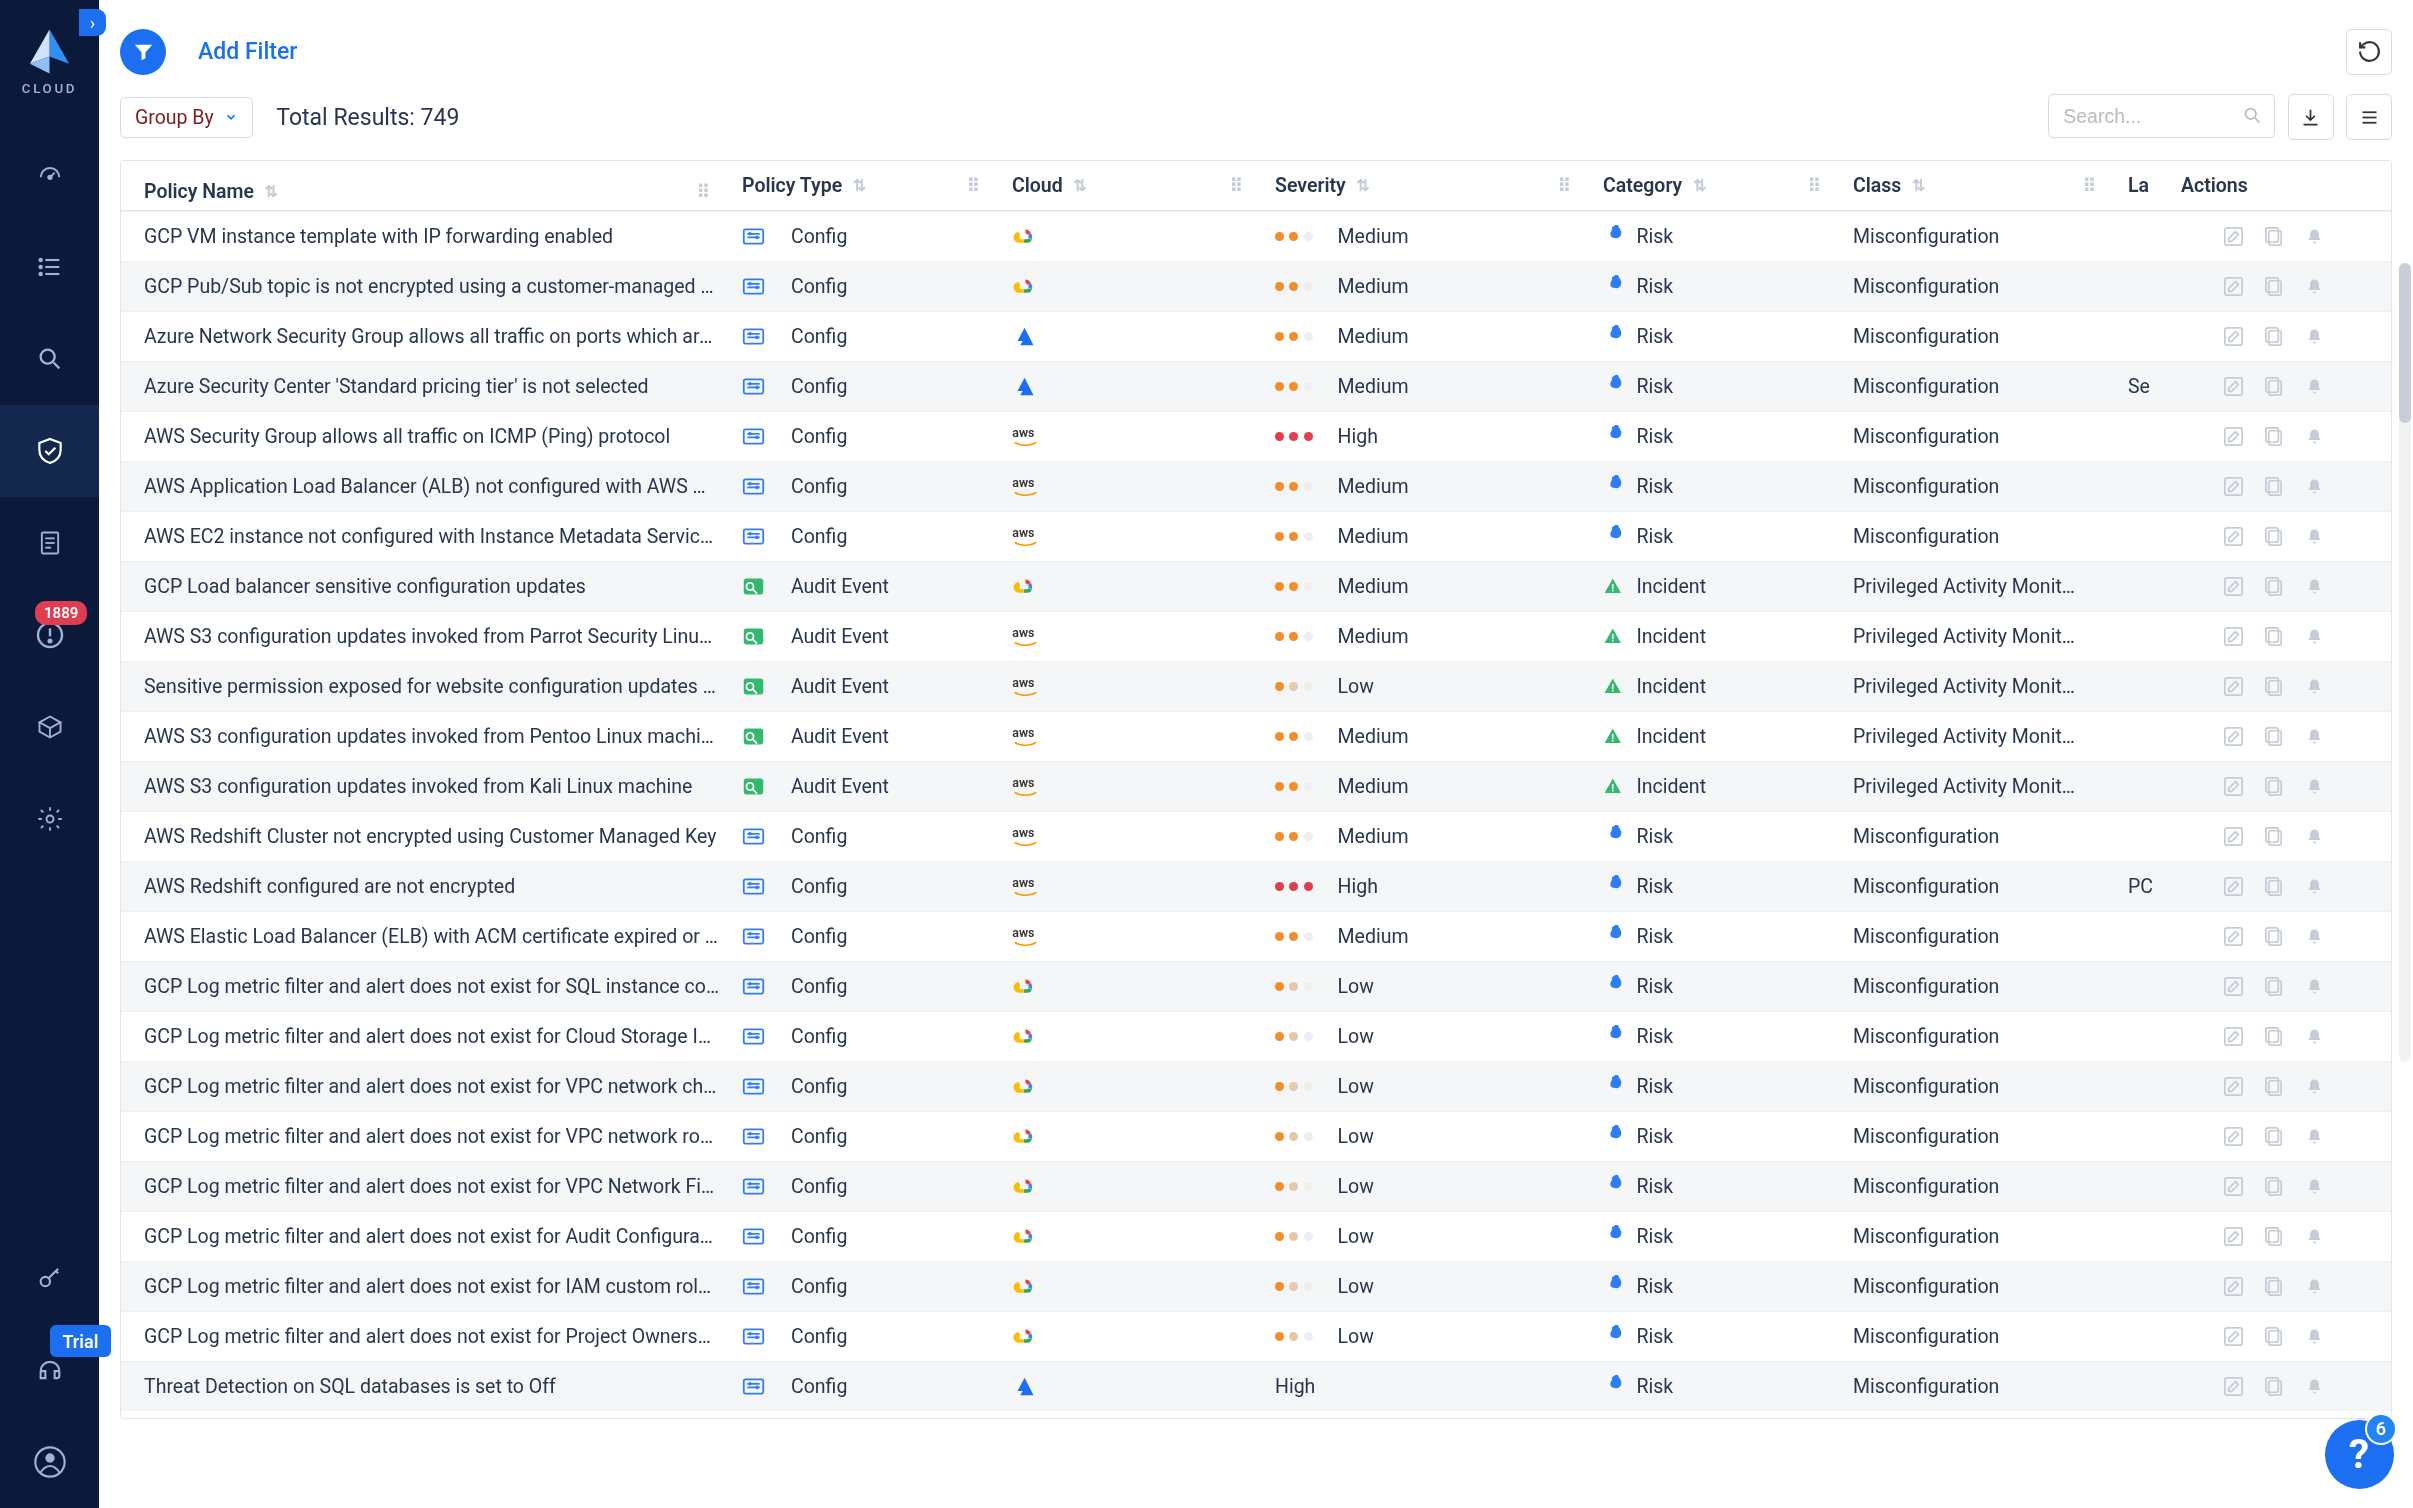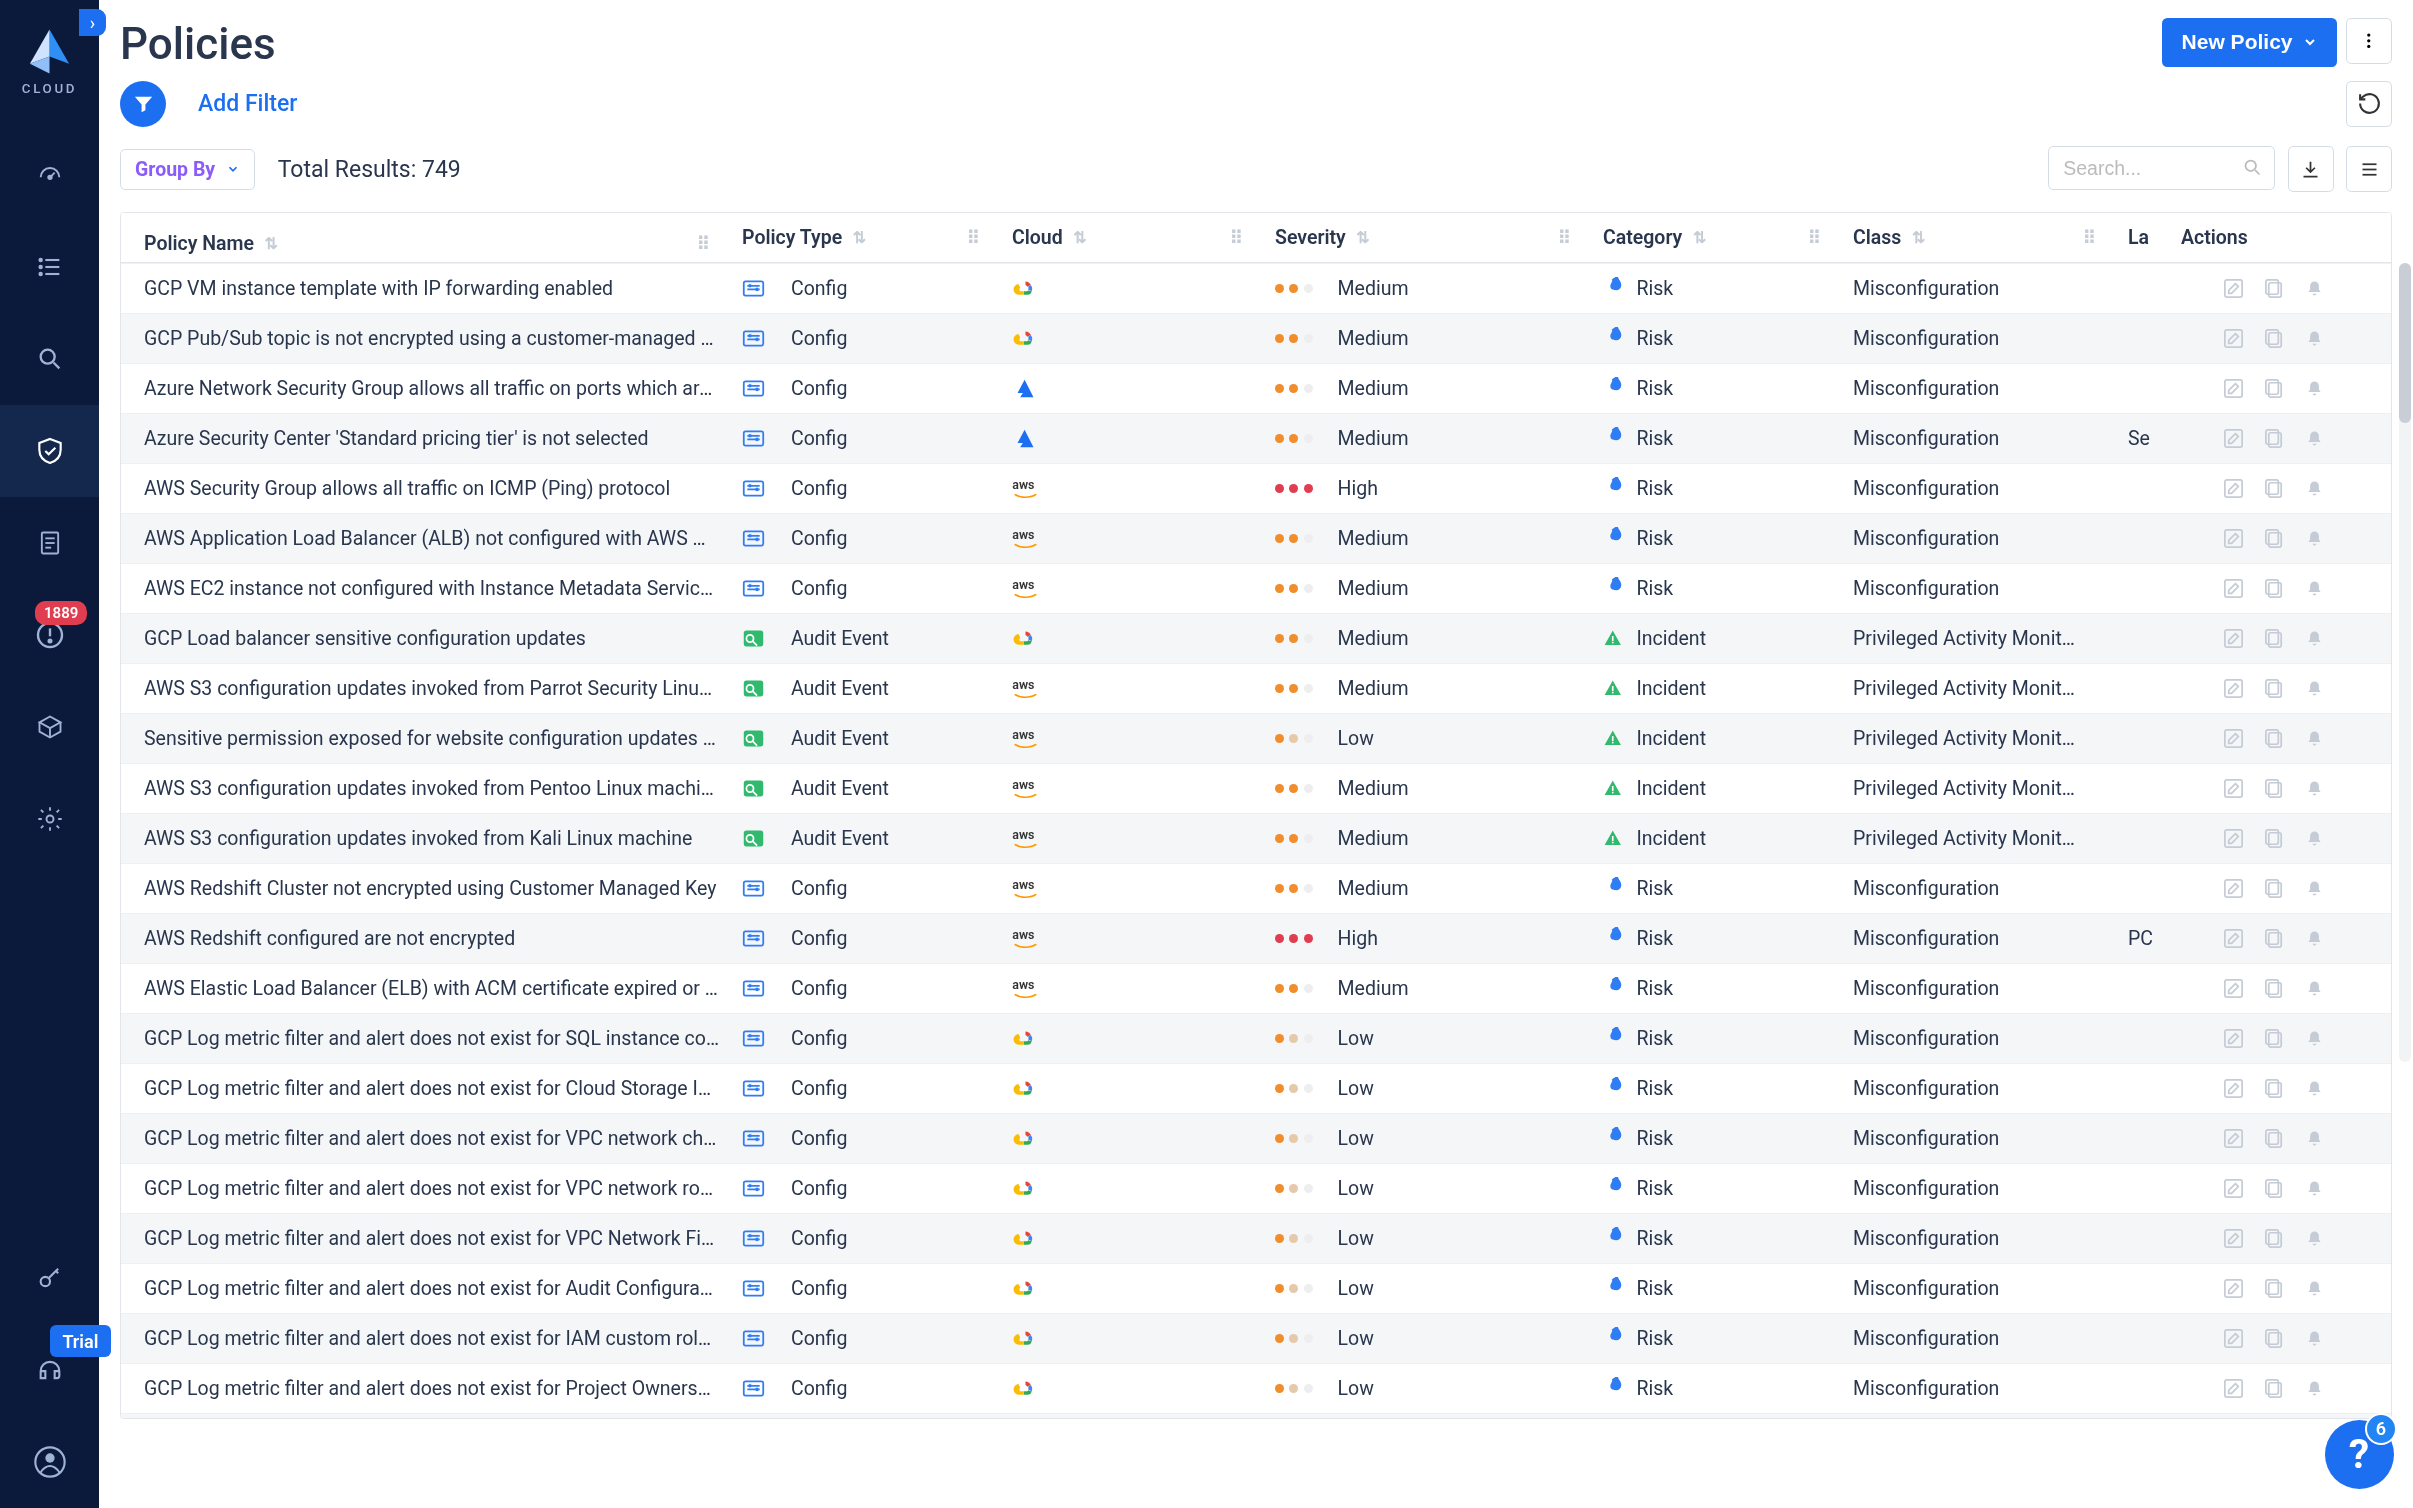--- a/index.html
+++ b/index.html
@@ -25,21 +25,21 @@
 .title{ font-size:44px; font-weight:500; color:#29364d;}
 .hdr-actions{ margin-left:auto; display:flex; gap:9px;}
 .btn-primary{ background:#1d6ff2; color:#fff; border:none; border-radius:5.3px; font-size:21px; font-weight:600; padding:12.4px 19.5px; display:flex; align-items:center; gap:9px; cursor:pointer;}
 .btn-icon{ width:46px; height:46px; border:0.9px solid #d3dbe4; border-radius:5.3px; display:flex;align-items:center;justify-content:center; font-size:25px; color:#333; cursor:pointer; background:#fff;}
 .filter-row{ display:flex; align-items:center; margin-top:10.6px; gap:32px;}
 .filter-circle{ width:46px; height:46px; border-radius:23px; background:#1d6ff2; display:flex;align-items:center;justify-content:center;}
 .filter-circle svg{width:23px;height:23px;}
 .add-filter{ color:#1d6ff2; font-size:23px; font-weight:500; cursor:pointer;}
 .reset-top{ margin-left:auto; width:46px; height:46px; border:0.9px solid #d3dbe4; border-radius:5.3px; display:flex;align-items:center;justify-content:center; font-size:27px; cursor:pointer;}
 .toolbar-row{ display:flex; align-items:center; margin-top:19.5px; gap:23px;}
-.groupby{ border:0.9px solid #d3dbe4; border-radius:5.3px; padding:8px 14px; font-size:19.5px; color:#8b5cf6; display:flex; align-items:center; gap:10.6px; cursor:pointer; font-weight:700;}
+.groupby{ border:0.9px solid #d3dbe4; border-radius:5.3px; padding:8px 14px; font-size:19.5px; color:#7f1d1d; display:flex; align-items:center; gap:10.6px; cursor:pointer; font-weight:400;}
 .total{ font-size:23px; color:#29364d;}
 .toolbar-right{ margin-left:auto; display:flex; gap:12.4px;}
 .search-wrap{ position:relative;}
 .search-wrap input{ width:227px; height:44px; border:0.9px solid #d3dbe4; border-radius:5.3px; padding:0 44px 0 14px; font-size:19.5px; color:#555;}
 .search-wrap input::placeholder{color:#bbb;}
 .search-wrap .sicon{ position:absolute; right:12.4px; top:10.6px; color:#aaa; font-size:21px;}
 .tool-sq{ width:46px; height:46px; border:0.9px solid #d3dbe4; border-radius:5.3px; display:flex;align-items:center;justify-content:center; font-size:23px; color:#333; cursor:pointer;}
 
 
 .table-wrap{ margin-top:19.5px; border:0.9px solid #e2e6eb; border-radius:3.5px; overflow:hidden; flex:1; position:relative;}
@@ -168,38 +168,20 @@
   <div class="sb-item">
       <svg viewBox="0 0 24 24" fill="currentColor">
         <circle cx="12" cy="12" r="11" fill="none" stroke="currentColor" stroke-width="1.6"></circle>
         <circle cx="12" cy="9" r="3.5"></circle>
         <path d="M5 20c1.5-3.5 5-5 7-5s5.5 1.5 7 5" fill="none" stroke="currentColor" stroke-width="1.6"></path>
       </svg>
     </div>
 </nav>
 
 <div class="main">
-  <div class="hdr-row">
-    <h1 class="title">Policies</h1>
-    <div class="hdr-actions">
-      <button class="btn-primary">
-          <span>New Policy</span>
-          <svg width="16" height="16" viewBox="0 0 24 24" fill="none" stroke="#fff" stroke-width="3">
-            <path d="M6 9l6 6 6-6"></path>
-          </svg>
-        </button>
-      <div class="btn-icon">
-          <svg width="19.5" height="19.5" viewBox="0 0 24 24">
-            <circle cx="12" cy="5" r="2"></circle>
-            <circle cx="12" cy="12" r="2"></circle>
-            <circle cx="12" cy="19" r="2"></circle>
-          </svg>
-        </div>
-    </div>
-  </div>
 
   <div class="filter-row">
     <div class="filter-circle">
         <svg viewBox="0 0 24 24" fill="#fff">
           <path d="M3 5h18l-7 8v6l-4 2v-8L3 5z"></path>
         </svg>
       </div>
     <span class="add-filter">Add Filter</span>
     <div class="reset-top">
         <svg width="25" height="25" viewBox="0 0 24 24" fill="none" stroke="#333" stroke-width="2">

